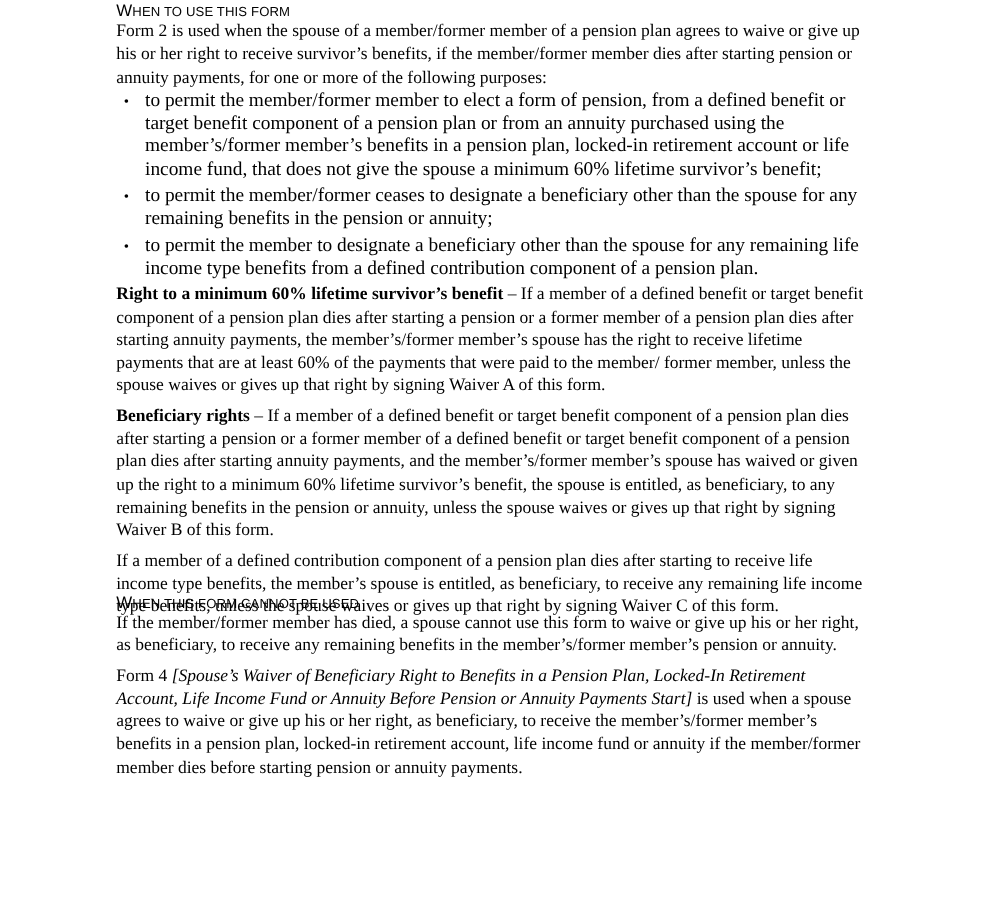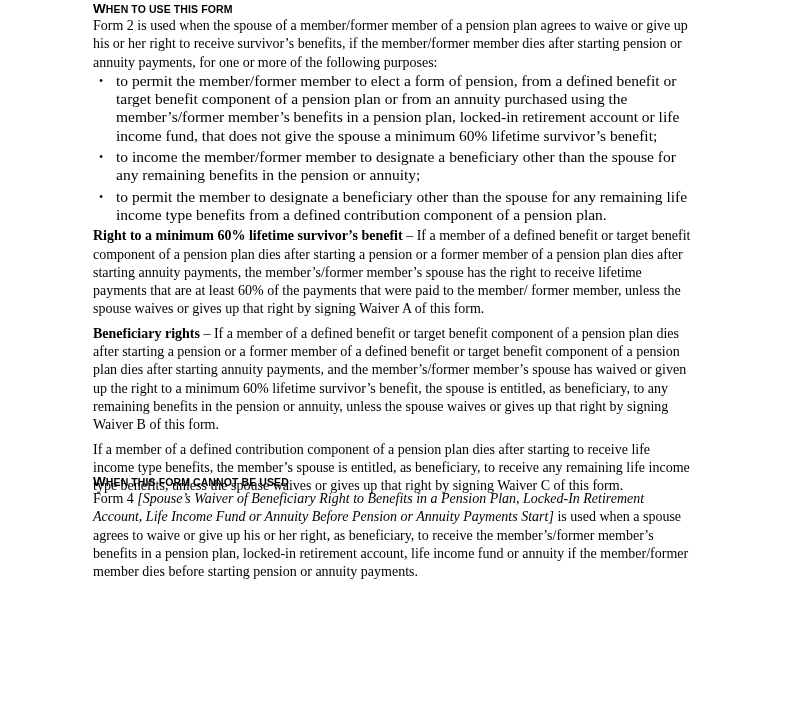--- a/index.html
+++ b/index.html
@@ -16,21 +16,21 @@
       font-family: "Liberation Serif", serif;
     }
     .page {
       position: absolute;
       left: 93px;
       top: 0px;
       width: 600px;
     }
     .section-heading {
       font-family: "Liberation Sans", sans-serif;
-      font-weight: bold;
+      font-weight: normal;
       font-size: 10.5px;
       letter-spacing: 0.1px;
       margin: 0;
       padding: 0;
       line-height: 14px;
       height: 14px;
     }
     .section-heading .big {
       font-size: 13.5px;
     }
@@ -79,34 +79,35 @@
   <div class="b1">
     <p class="para" style="margin-bottom:0;">Form 2 is used when the spouse of a member/former member of a pension plan agrees to waive or give up his or her right to receive survivor’s benefits, if the member/former member dies after starting pension or annuity payments, for one or more of the following purposes:</p>
 
     <ul class="bullets">
       <li>
         <span class="bullet">•</span>
         <span>to permit the member/former member to elect a form of pension, from a defined benefit or target benefit component of a pension plan or from an annuity purchased using the member’s/former member’s benefits in a pension plan, locked-in retirement account or life income fund, that does not give the spouse a minimum 60% lifetime survivor’s benefit;</span>
       </li>
       <li>
         <span class="bullet">•</span>
-        <span>to income the member/former member to designate a beneficiary other than the spouse for any remaining benefits in the pension or annuity;</span>
+        <span>to permit the member/former ceases to designate a beneficiary other than the spouse for any remaining benefits in the pension or annuity;</span>
       </li>
       <li>
         <span class="bullet">•</span>
         <span>to permit the member to designate a beneficiary other than the spouse for any remaining life income type benefits from a defined contribution component of a pension plan.</span>
       </li>
     </ul>
 
     <p class="para"><span class="lead-bold">Right to a minimum 60% lifetime survivor’s benefit</span><span> – If a member of a defined benefit or target benefit component of a pension plan dies after starting a pension or a former member of a pension plan dies after starting annuity payments, the member’s/former member’s spouse has the right to receive lifetime payments that are at least 60% of the payments that were paid to the member/ former member, unless the spouse waives or gives up that right by signing Waiver A of this form.</span></p>
 
     <p class="para"><span class="lead-bold">Beneficiary rights</span><span> – If a member of a defined benefit or target benefit component of a pension plan dies after starting a pension or a former member of a defined benefit or target benefit component of a pension plan dies after starting annuity payments, and the member’s/former member’s spouse has waived or given up the right to a minimum 60% lifetime survivor’s benefit, the spouse is entitled, as beneficiary, to any remaining benefits in the pension or annuity, unless the spouse waives or gives up that right by signing Waiver B of this form.</span></p>
 
     <p class="para">If a member of a defined contribution component of a pension plan dies after starting to receive life income type benefits, the member’s spouse is entitled, as beneficiary, to receive any remaining life income type benefits, unless the spouse waives or gives up that right by signing Waiver C of this form.</p>
   </div>
 
   <h3 class="section-heading h2"><span class="big">W</span><span>HEN THIS FORM CANNOT BE USED</span></h3>
 
   <div class="b2">
+    <p class="para">If the member/former member has died, a spouse cannot use this form to waive or give up his or her right, as beneficiary, to receive any remaining benefits in the member’s/former member’s pension or annuity.</p>
     <p class="para"><span>Form 4 </span><span class="italic">[Spouse’s Waiver of Beneficiary Right to Benefits in a Pension Plan, Locked-In Retirement Account, Life Income Fund or Annuity Before Pension or Annuity Payments Start]</span><span> is used when a spouse agrees to waive or give up his or her right, as beneficiary, to receive the member’s/former member’s benefits in a pension plan, locked-in retirement account, life income fund or annuity if the member/former member dies before starting pension or annuity payments.</span></p>
   </div>
 
 </div>
 
 </body></html>

